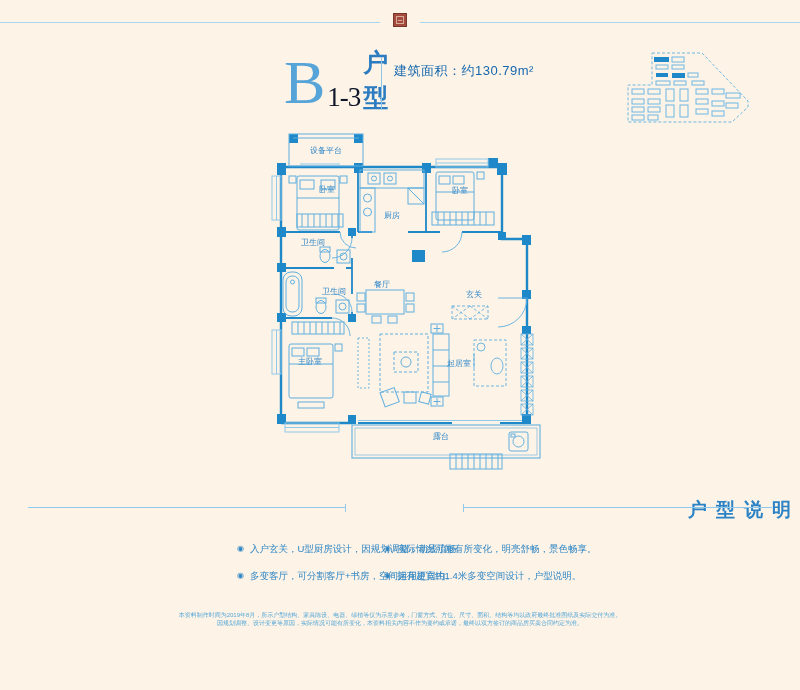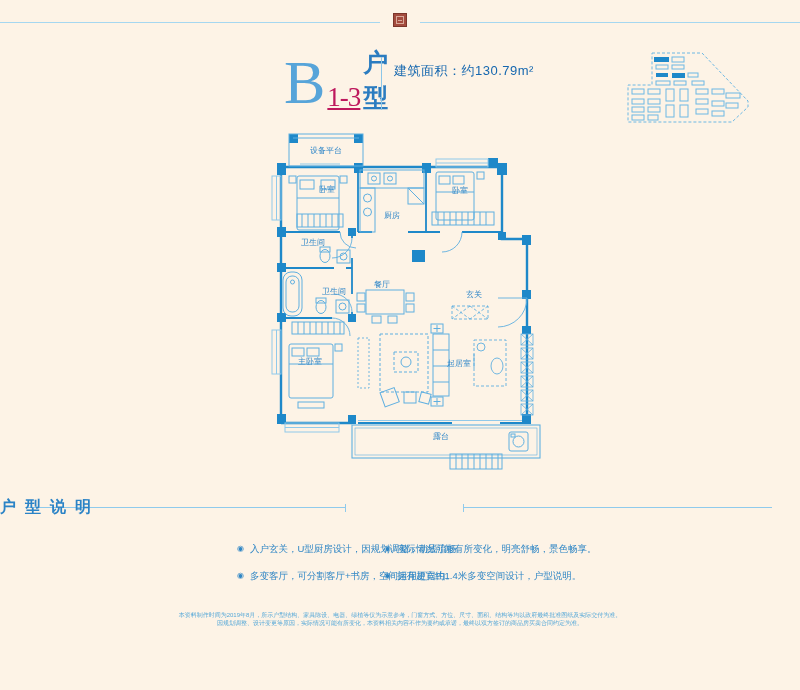--- a/index.html
+++ b/index.html
@@ -11,34 +11,34 @@
   .topline.r{left:420px;width:380px;}
   .seal{position:absolute;left:393px;top:13px;width:14px;height:14px;background:#a34b3e;
         border:1px solid #7c352a;box-sizing:border-box;}
   .seal i{position:absolute;left:2px;top:2px;right:2px;bottom:2px;border:1px solid #d9a99a;
         display:block;}
   .seal i:after{content:"";position:absolute;left:1px;top:3px;right:1px;height:1px;background:#d9a99a;
         box-shadow:0 3px 0 #d9a99a;}
   
   .title{position:absolute;left:284px;top:50px;display:flex;align-items:flex-end;height:60px;}
   .uletter{font-family:"Liberation Serif",serif;font-size:62px;line-height:56px;color:#57a4d9;}
-  .unum{font-family:"Liberation Serif",serif;font-size:27px;line-height:24px;color:#be185d;
-        margin:0 1px 1px 2px;letter-spacing:-1px;text-decoration:underline;}
+  .unum{font-family:"Liberation Serif",serif;font-size:27px;line-height:24px;color:#0f172a;
+        margin:0 1px 1px 2px;letter-spacing:-1px;}
   .ucol{display:flex;flex-direction:column;justify-content:space-between;height:60px;margin-left:2px;
         font-family:"Liberation Serif",serif;font-weight:bold;font-size:25px;line-height:25px;color:#2b7cc0;}
   .tdivider{position:absolute;left:381px;top:57px;width:1px;height:53px;background:#8cc6e8;}
   .summary{position:absolute;left:394px;top:61px;color:#1567af;}
   .summary .rooms-line{font-size:16px;font-weight:bold;letter-spacing:1px;}
   .summary .area-line{font-size:13px;margin-top:1px;letter-spacing:.5px;}
   
   .minimap{position:absolute;left:620px;top:45px;}
   .plan{position:absolute;left:258px;top:120px;}
   
-  .desc-title{position:absolute;left:0;top:497px;width:800px;text-align:left;
-        font-family:Liberation Serif, serif;font-weight:bold;font-size:16px;letter-spacing:9px;
+  .desc-title{position:absolute;left:0;top:497px;width:800px;text-align:right;
+        font-family:Liberation Serif, serif;font-weight:bold;font-size:19px;letter-spacing:9px;
         color:#2b83c6;}
   .descline{position:absolute;top:507px;height:1px;background:#8fcaec;}
   .descline.l{left:28px;width:317px;}
   .descline.r{left:463px;width:309px;}
   .desctick{position:absolute;top:504px;width:1px;height:8px;background:#8fcaec;}
   .desctick.l{left:345px;}
   .desctick.r{left:463px;}
   
   .bullet{position:absolute;display:flex;align-items:flex-start;color:#2f86c5;font-size:9.5px;
         line-height:11px;white-space:nowrap;}

